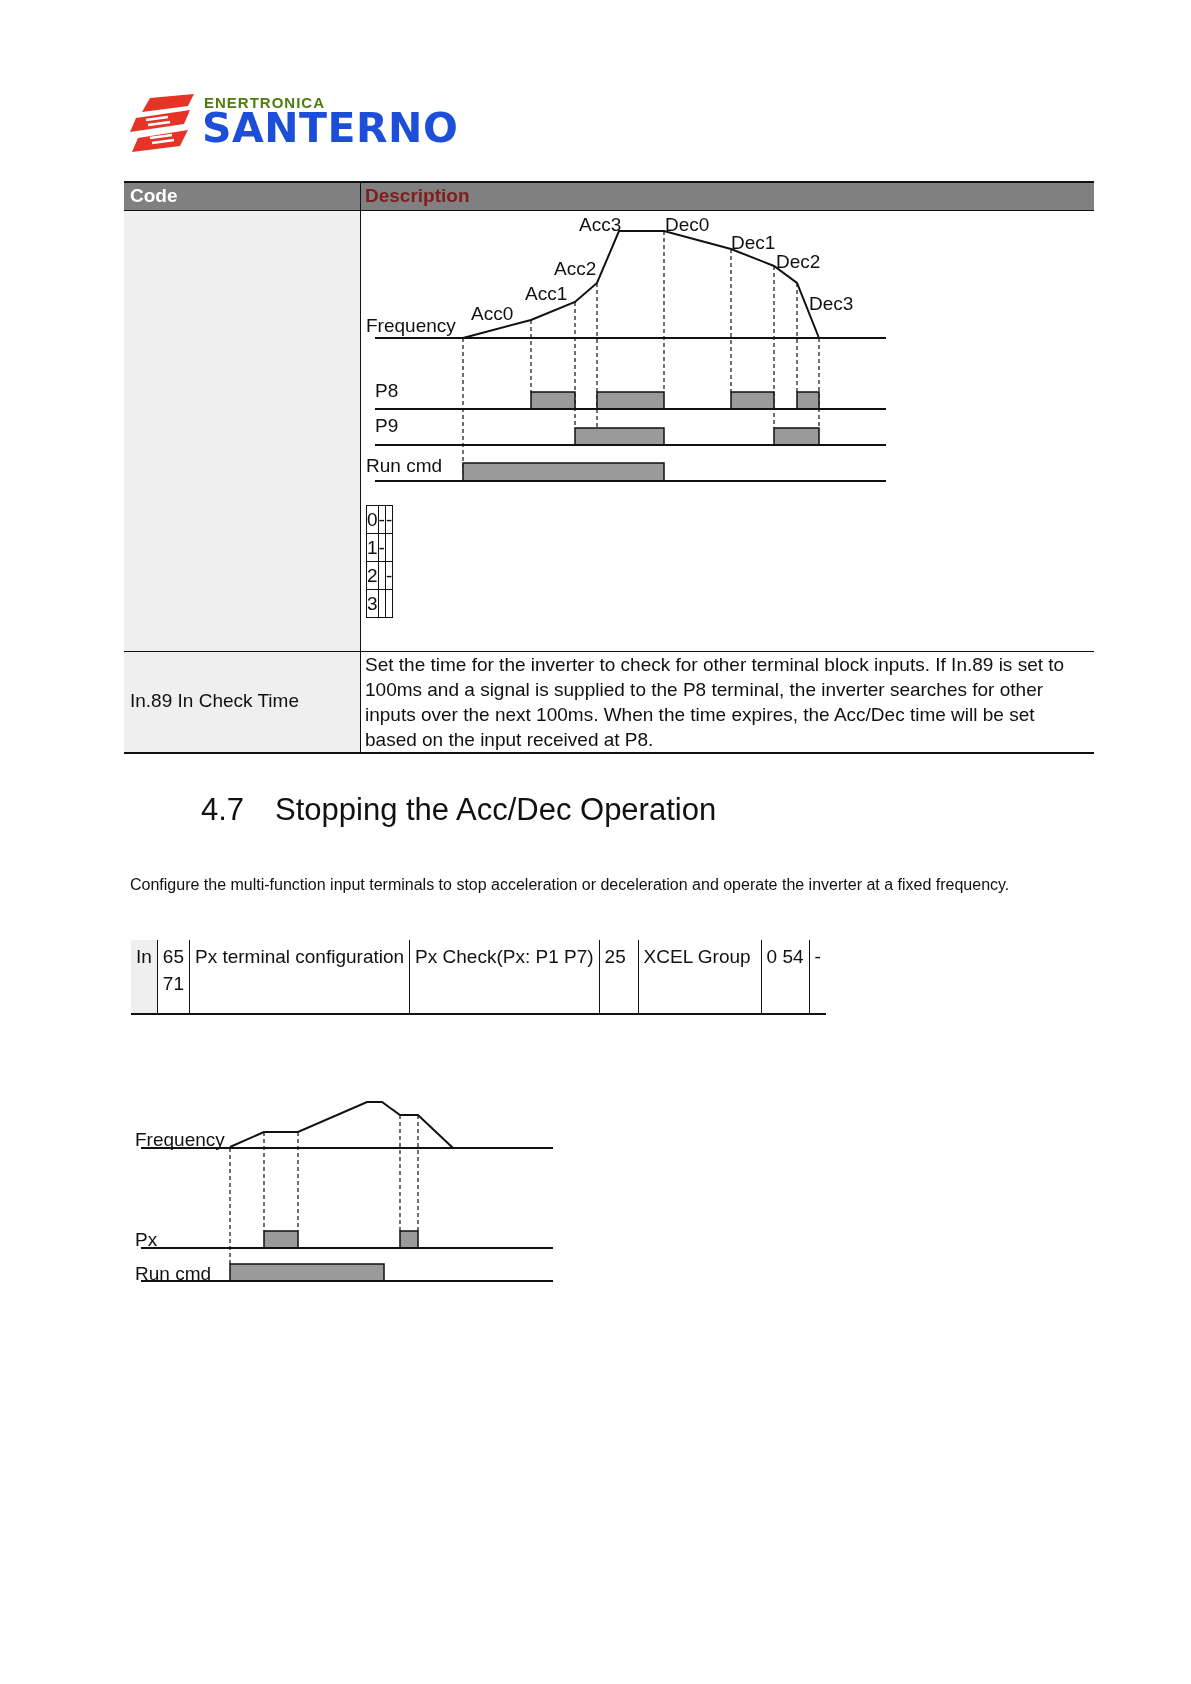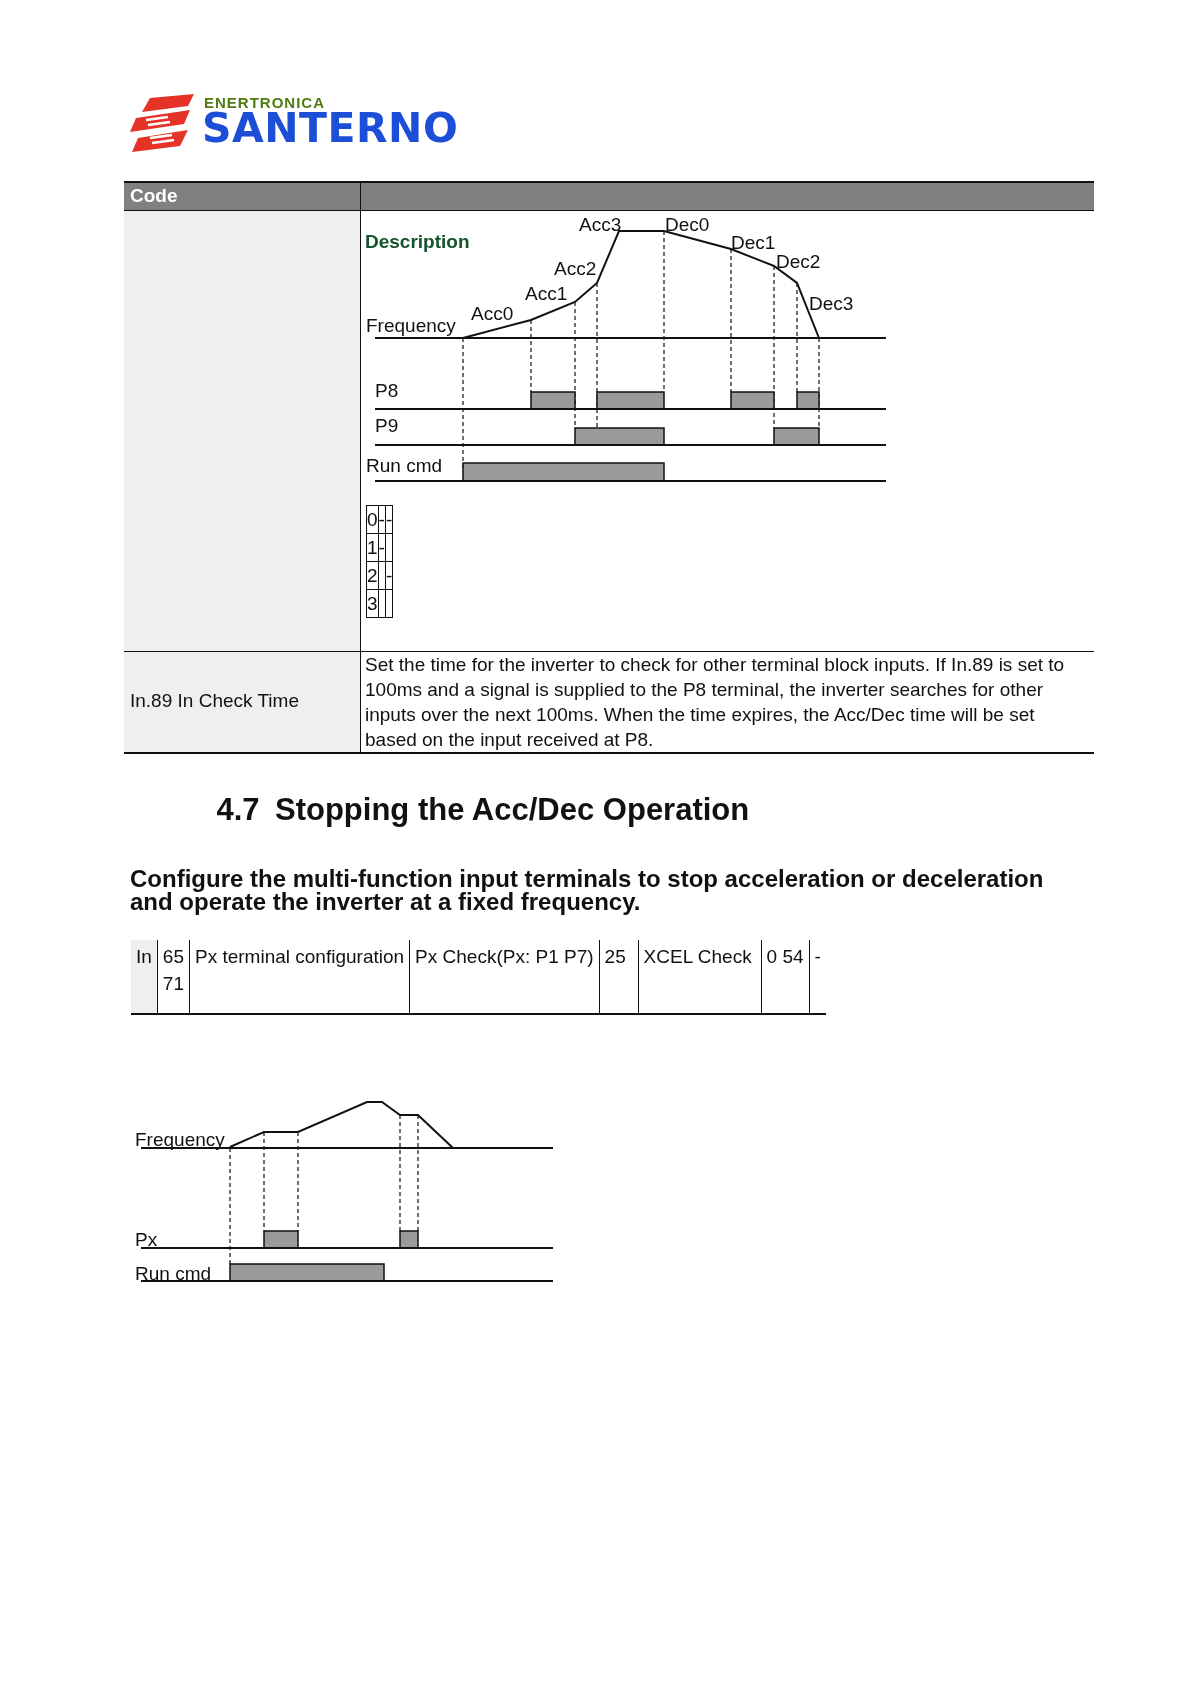--- a/index.html
+++ b/index.html
@@ -7,37 +7,37 @@
          font-family:"Liberation Sans", "DejaVu Sans", sans-serif; color:#111; }
   .abs { position:absolute; }
   
   .logo { left:128px; top:90px; width:320px; height:64px; }
   .logo-top { position:absolute; left:76px; top:4px; font-size:15px; font-weight:bold; color:#4d7c0f; letter-spacing:1px; }
   .logo-main { position:absolute; left:74px; top:14px; font-size:41px; font-weight:900; color:#1d4ed8; letter-spacing:0.5px; font-family:"DejaVu Sans", sans-serif; }
   
   .t1-top { left:124px; top:181px; width:970px; height:2px; background:#111; }
   .t1-head { left:124px; top:183px; width:970px; height:27px; background:#808080; }
   .t1-head-code { left:130px; top:185px; color:#fff; font-weight:bold; font-size:19px; }
-  .t1-head-desc { left:365px; top:185px; color:#14532d; font-weight:bold; font-size:19px;margin-top:46px; }
+  .t1-head-desc { left:365px; top:185px; color:#7f1d1d; font-weight:bold; font-size:19px; }
   .t1-head-sep { left:360px; top:183px; width:1px; height:27px; background:#111; }
   .t1-head-bot { left:124px; top:210px; width:970px; height:1px; background:#111; }
   .t1-codecell { left:124px; top:211px; width:236px; height:541px; background:#efefef; }
   .t1-vsep { left:360px; top:211px; width:1px; height:541px; background:#111; }
   .t1-rowsep { left:124px; top:651px; width:970px; height:1px; background:#111; }
   .t1-bottom { left:124px; top:752px; width:970px; height:2px; background:#111; }
   .t1-code2 { left:130px; top:690px; font-size:19px; }
   .t1-desc2 { left:365px; top:652px; width:725px; font-size:19px; line-height:25px; }
   
   .inner { left:366px; top:505px; border-collapse:collapse; font-size:19px; }
   .inner td { border:1px solid #111; text-align:center; height:27px; padding:0; }
   .inner td.c0 { width:210px; } .inner td.c1 { width:210px; } .inner td.c2 { width:210px; }
   
-  .h47 { left:201px; top:792px; font-size:31px; font-weight:bold;text-align:center; }
+  .h47 { left:201px; top:792px; font-size:31px; font-weight:normal; }
   .h47 .num { display:inline-block; width:74px; }
-  .para { left:130px; top:867px; width:950px; font-size:24px; line-height:23px;font-weight:bold; }
+  .para { left:130px; top:867px; width:950px; font-size:16px; line-height:35px; }
   
   .t2 { left:131px; top:940px; border-collapse:collapse; font-size:19px; }
   .t2 th { background:#808080; color:#fff; font-weight:bold; text-align:left; vertical-align:middle;
            border-left:1px solid #111; border-top:2px solid #111; border-bottom:1px solid #111; padding:2px 5px; height:50px; line-height:25px; }
   .t2 th:first-child { border-left:none; }
   .t2 td { vertical-align:top; border-left:1px solid #111; border-bottom:2px solid #111; padding:3px 5px 16px 5px; line-height:27px; height:52px; }
   .t2 td:first-child { border-left:none; background:#efefef; }
   .diagram { left:0; top:0; }
   .lbl { font-family:"Liberation Sans", sans-serif; font-size:19px; fill:#111; }
 </style>
@@ -174,18 +174,18 @@
   <tbody>
   <tr>
     <td>In</td>
     <td>
           <div>65</div>
           <div>71</div>
         </td>
     <td>Px terminal configuration</td>
     <td>Px Check(Px: P1 P7)</td>
     <td style="width:28px">25</td>
-    <td style="width:112px">XCEL Check</td>
+    <td style="width:112px">XCEL Group</td>
     <td>0 54</td>
     <td>-</td>
   </tr>
 </tbody>
   </table>
 
 </body></html>

